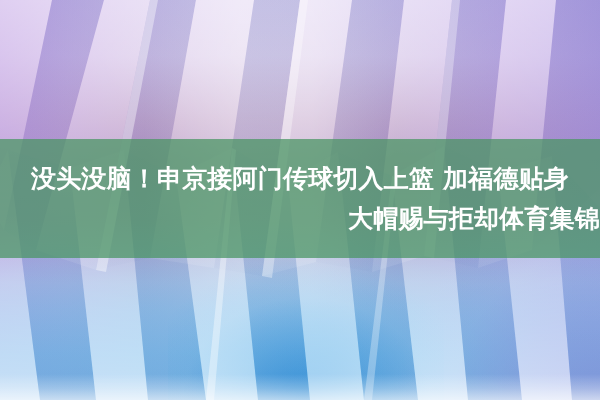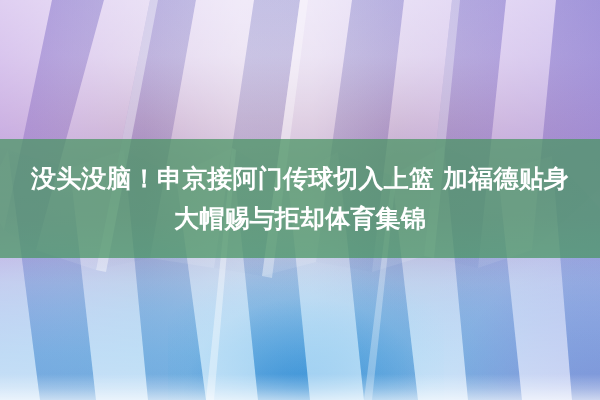--- a/index.html
+++ b/index.html
@@ -124,21 +124,21 @@
     width: 100%;
     color: #ffffff;
     font-size: 25px;
     font-weight: 700;
     line-height: 40px;
     text-align: center;
     letter-spacing: 0.2px;
     white-space: nowrap;
   }
   .headline .line-1 { display: block; }
-  .headline .line-2 { display: block; }
+  .headline .line-2 { display: block; text-align: right; }
 </style>
 </head>
 <body>
 
 <div class="banner">
 
   <div class="bg-base"></div>
   <div class="bg-hwash"></div>
   <div class="bg-lower"></div>
   <div class="bg-pool"></div>

